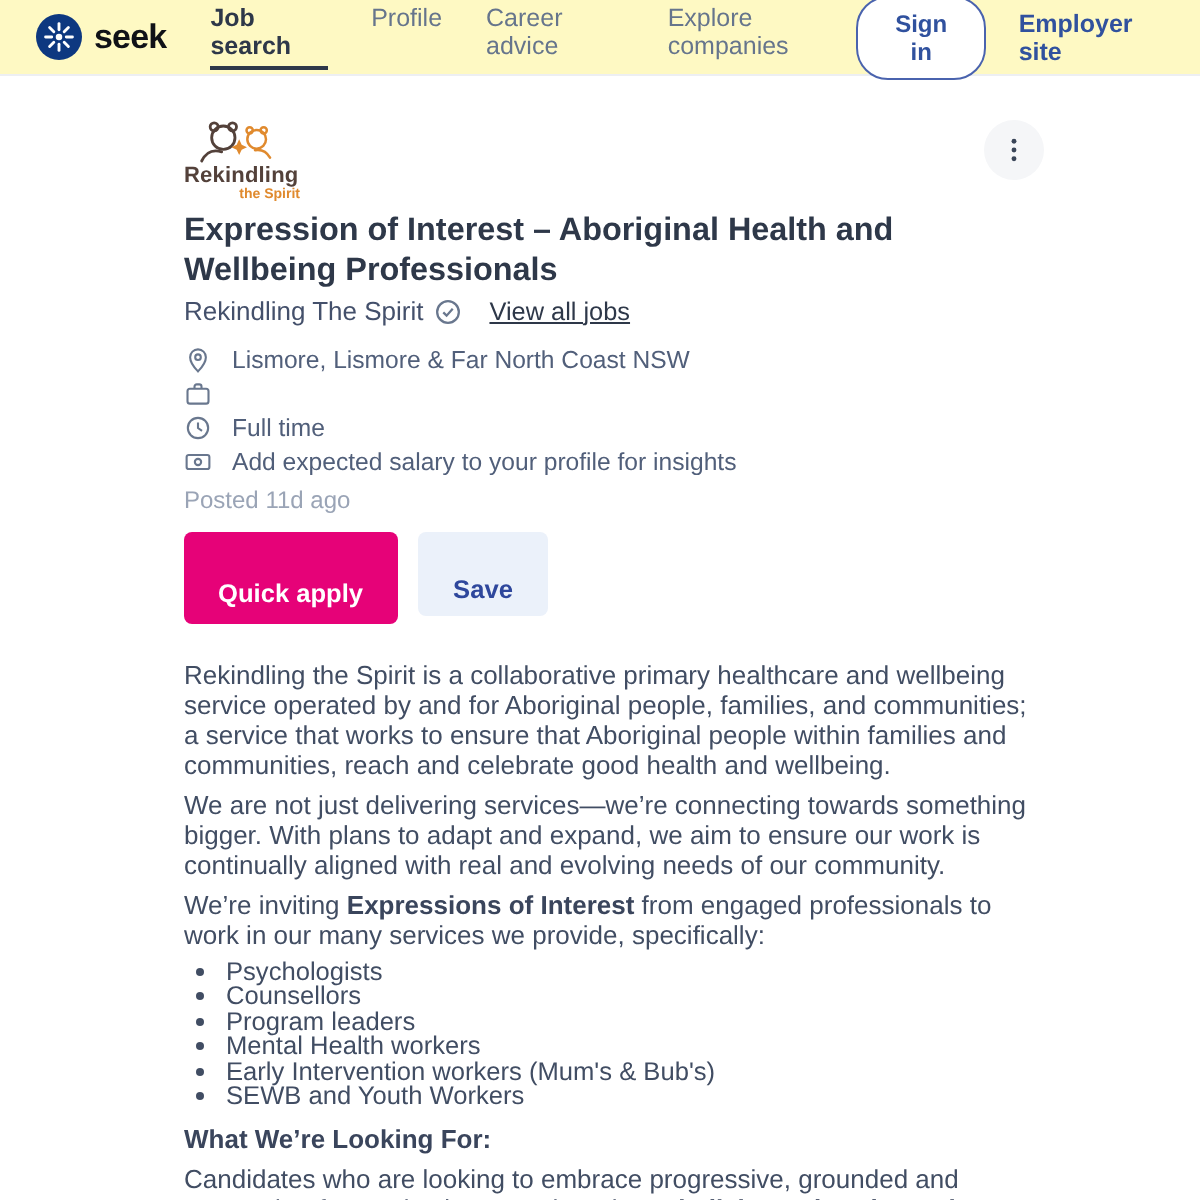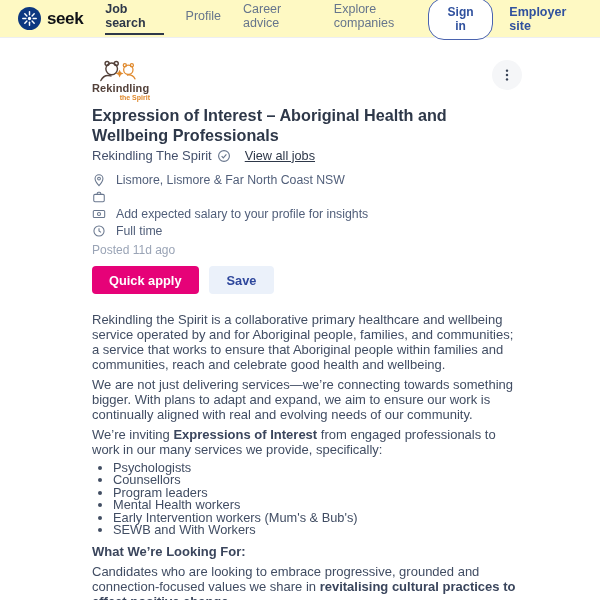--- a/index.html
+++ b/index.html
@@ -19,21 +19,21 @@
     border-bottom: 1px solid #EDEFF2;
     background: #fef9c3;
   }
   .brand { display: flex; align-items: center; gap: 6px; cursor: pointer; }
   .brand-name {
     font-size: 17px;
     font-weight: 700;
     color: #101217;
     letter-spacing: -0.4px;
   }
-  .nav { display: flex; align-items: center; gap: 22px; margin-left: 22px; }
+  .nav { display: flex; gap: 22px; margin-left: 22px; }
   .nav-item {
     font-size: 12.5px;
     color: #66758C;
     cursor: pointer;
     padding-bottom: 3px;
     border-bottom: 2px solid transparent;
   }
   .nav-item.active {
     color: #2E3849;
     font-weight: 700;
@@ -140,33 +140,33 @@
 
   .actions { margin-top: 9px; display: flex; gap: 10px; }
   .quick-apply-btn {
     font-family: inherit;
     background: #E60278;
     color: #fff;
     font-size: 12.8px;
     font-weight: 700;
     border: none;
     border-radius: 4px;
-    padding: 7px 17px;
+    padding: 23px 17px;
     height: 28px;
     cursor: pointer;
   }
   .save-btn {
     font-family: inherit;
     background: #EBF1FA;
     color: #2E479C;
     font-size: 12.8px;
     font-weight: 700;
     border: none;
     border-radius: 4px;
-    padding: 7px 18px;
+    padding: 21px 18px;
     height: 28px;
     cursor: pointer;
   }
 
   .description { margin-top: 18px; font-size: 13px; line-height: 15px; color: #414D63; }
   .description p { margin: 0 0 5px 0; }
   .description strong { font-weight: 700; color: #3A455C; }
   .desc-heading { font-weight: 700; color: #3A455C; margin: 8px 0 5px 0; }
   .description ul {
     margin: 3px 0 8px 0;
@@ -259,51 +259,51 @@
       <span>Lismore, Lismore &amp; Far North Coast NSW</span>
     </div>
     <div class="detail-row">
       <svg width="14" height="14" viewBox="0 0 16 16" fill="none" stroke="#69778E" stroke-width="1.2">
         <rect x="2" y="5" width="12" height="8.5" rx="1.4"></rect>
         <path d="M6 5V3.8A1.3 1.3 0 0 1 7.3 2.5h1.4A1.3 1.3 0 0 1 10 3.8V5"></path>
       </svg>
     </div>
     <div class="detail-row">
       <svg width="14" height="14" viewBox="0 0 16 16" fill="none" stroke="#69778E" stroke-width="1.2">
+        <circle cx="8" cy="8" r="5.8"></circle>
+        <path d="M8 4.8V8l2.3 1.6"></path>
+      </svg>
+      <span>Full time</span>
+    </div>
+    <div class="detail-row">
+      <svg width="14" height="14" viewBox="0 0 16 16" fill="none" stroke="#69778E" stroke-width="1.2">
         <rect x="1.5" y="4" width="13" height="8" rx="1.2"></rect>
         <circle cx="8" cy="8" r="1.8"></circle>
       </svg>
       <span>Add expected salary to your profile for insights</span>
-    </div>
-    <div class="detail-row">
-      <svg width="14" height="14" viewBox="0 0 16 16" fill="none" stroke="#69778E" stroke-width="1.2">
-        <circle cx="8" cy="8" r="5.8"></circle>
-        <path d="M8 4.8V8l2.3 1.6"></path>
-      </svg>
-      <span>Full time</span>
     </div>
   </div>
 
   <div class="posted">Posted 11d ago</div>
 
   <div class="actions">
     <button class="quick-apply-btn">Quick apply</button>
     <button class="save-btn">Save</button>
   </div>
 
   <div class="description">
     <p>Rekindling the Spirit is a collaborative primary healthcare and wellbeing service operated by and for Aboriginal people, families, and communities; a service that works to ensure that Aboriginal people within families and communities, reach and celebrate good health and wellbeing.</p>
     <p>We are not just delivering services—we’re connecting towards something bigger. With plans to adapt and expand, we aim to ensure our work is continually aligned with real and evolving needs of our community.</p>
     <p><span>We’re inviting </span><strong>Expressions of Interest</strong><span> from engaged professionals to work in our many services we provide, specifically:</span></p>
     <ul>
       <li>Psychologists</li>
       <li>Counsellors</li>
       <li>Program leaders</li>
       <li>Mental Health workers</li>
       <li>Early Intervention workers (Mum's &amp; Bub's)</li>
-      <li>SEWB and With Workers</li>
+      <li>SEWB and Youth Workers</li>
     </ul>
     <div class="desc-heading">What We’re Looking For:</div>
     <p><span>Candidates who are looking to embrace progressive, grounded and connection-focused values we share in </span><strong>revitalising cultural practices to effect positive change</strong></p>
 
   </div>
 
 </div>
 
 </body></html>

